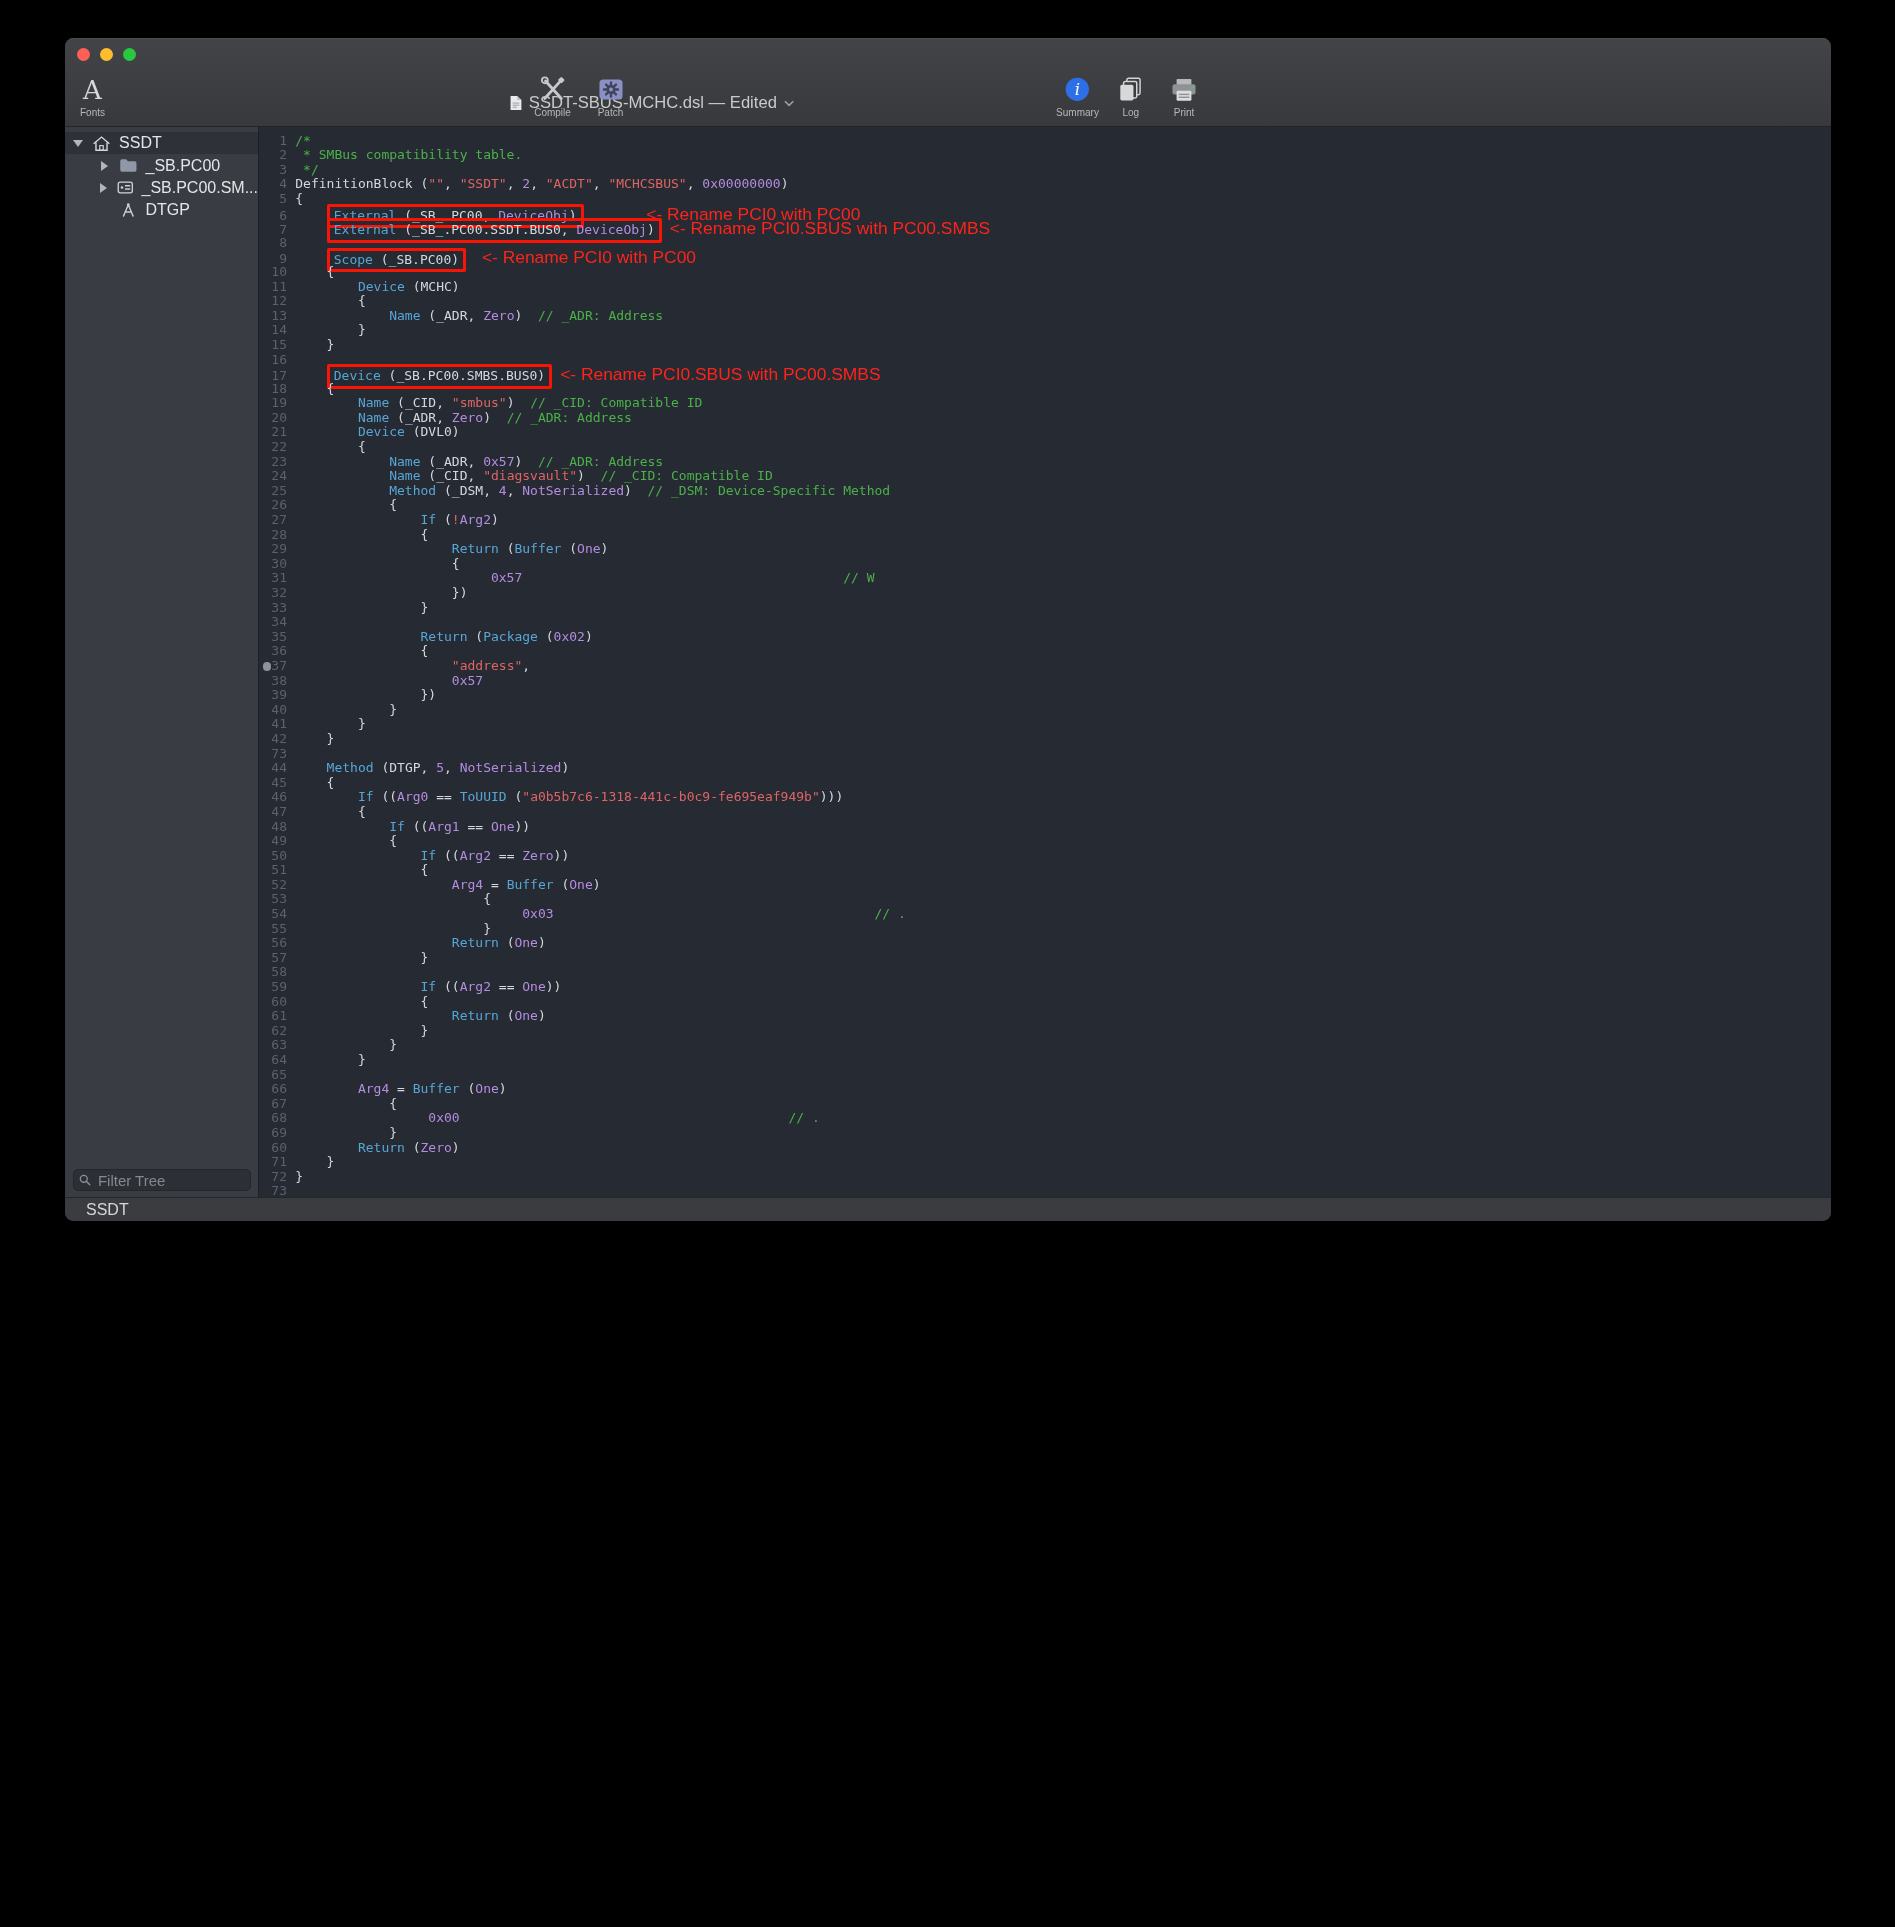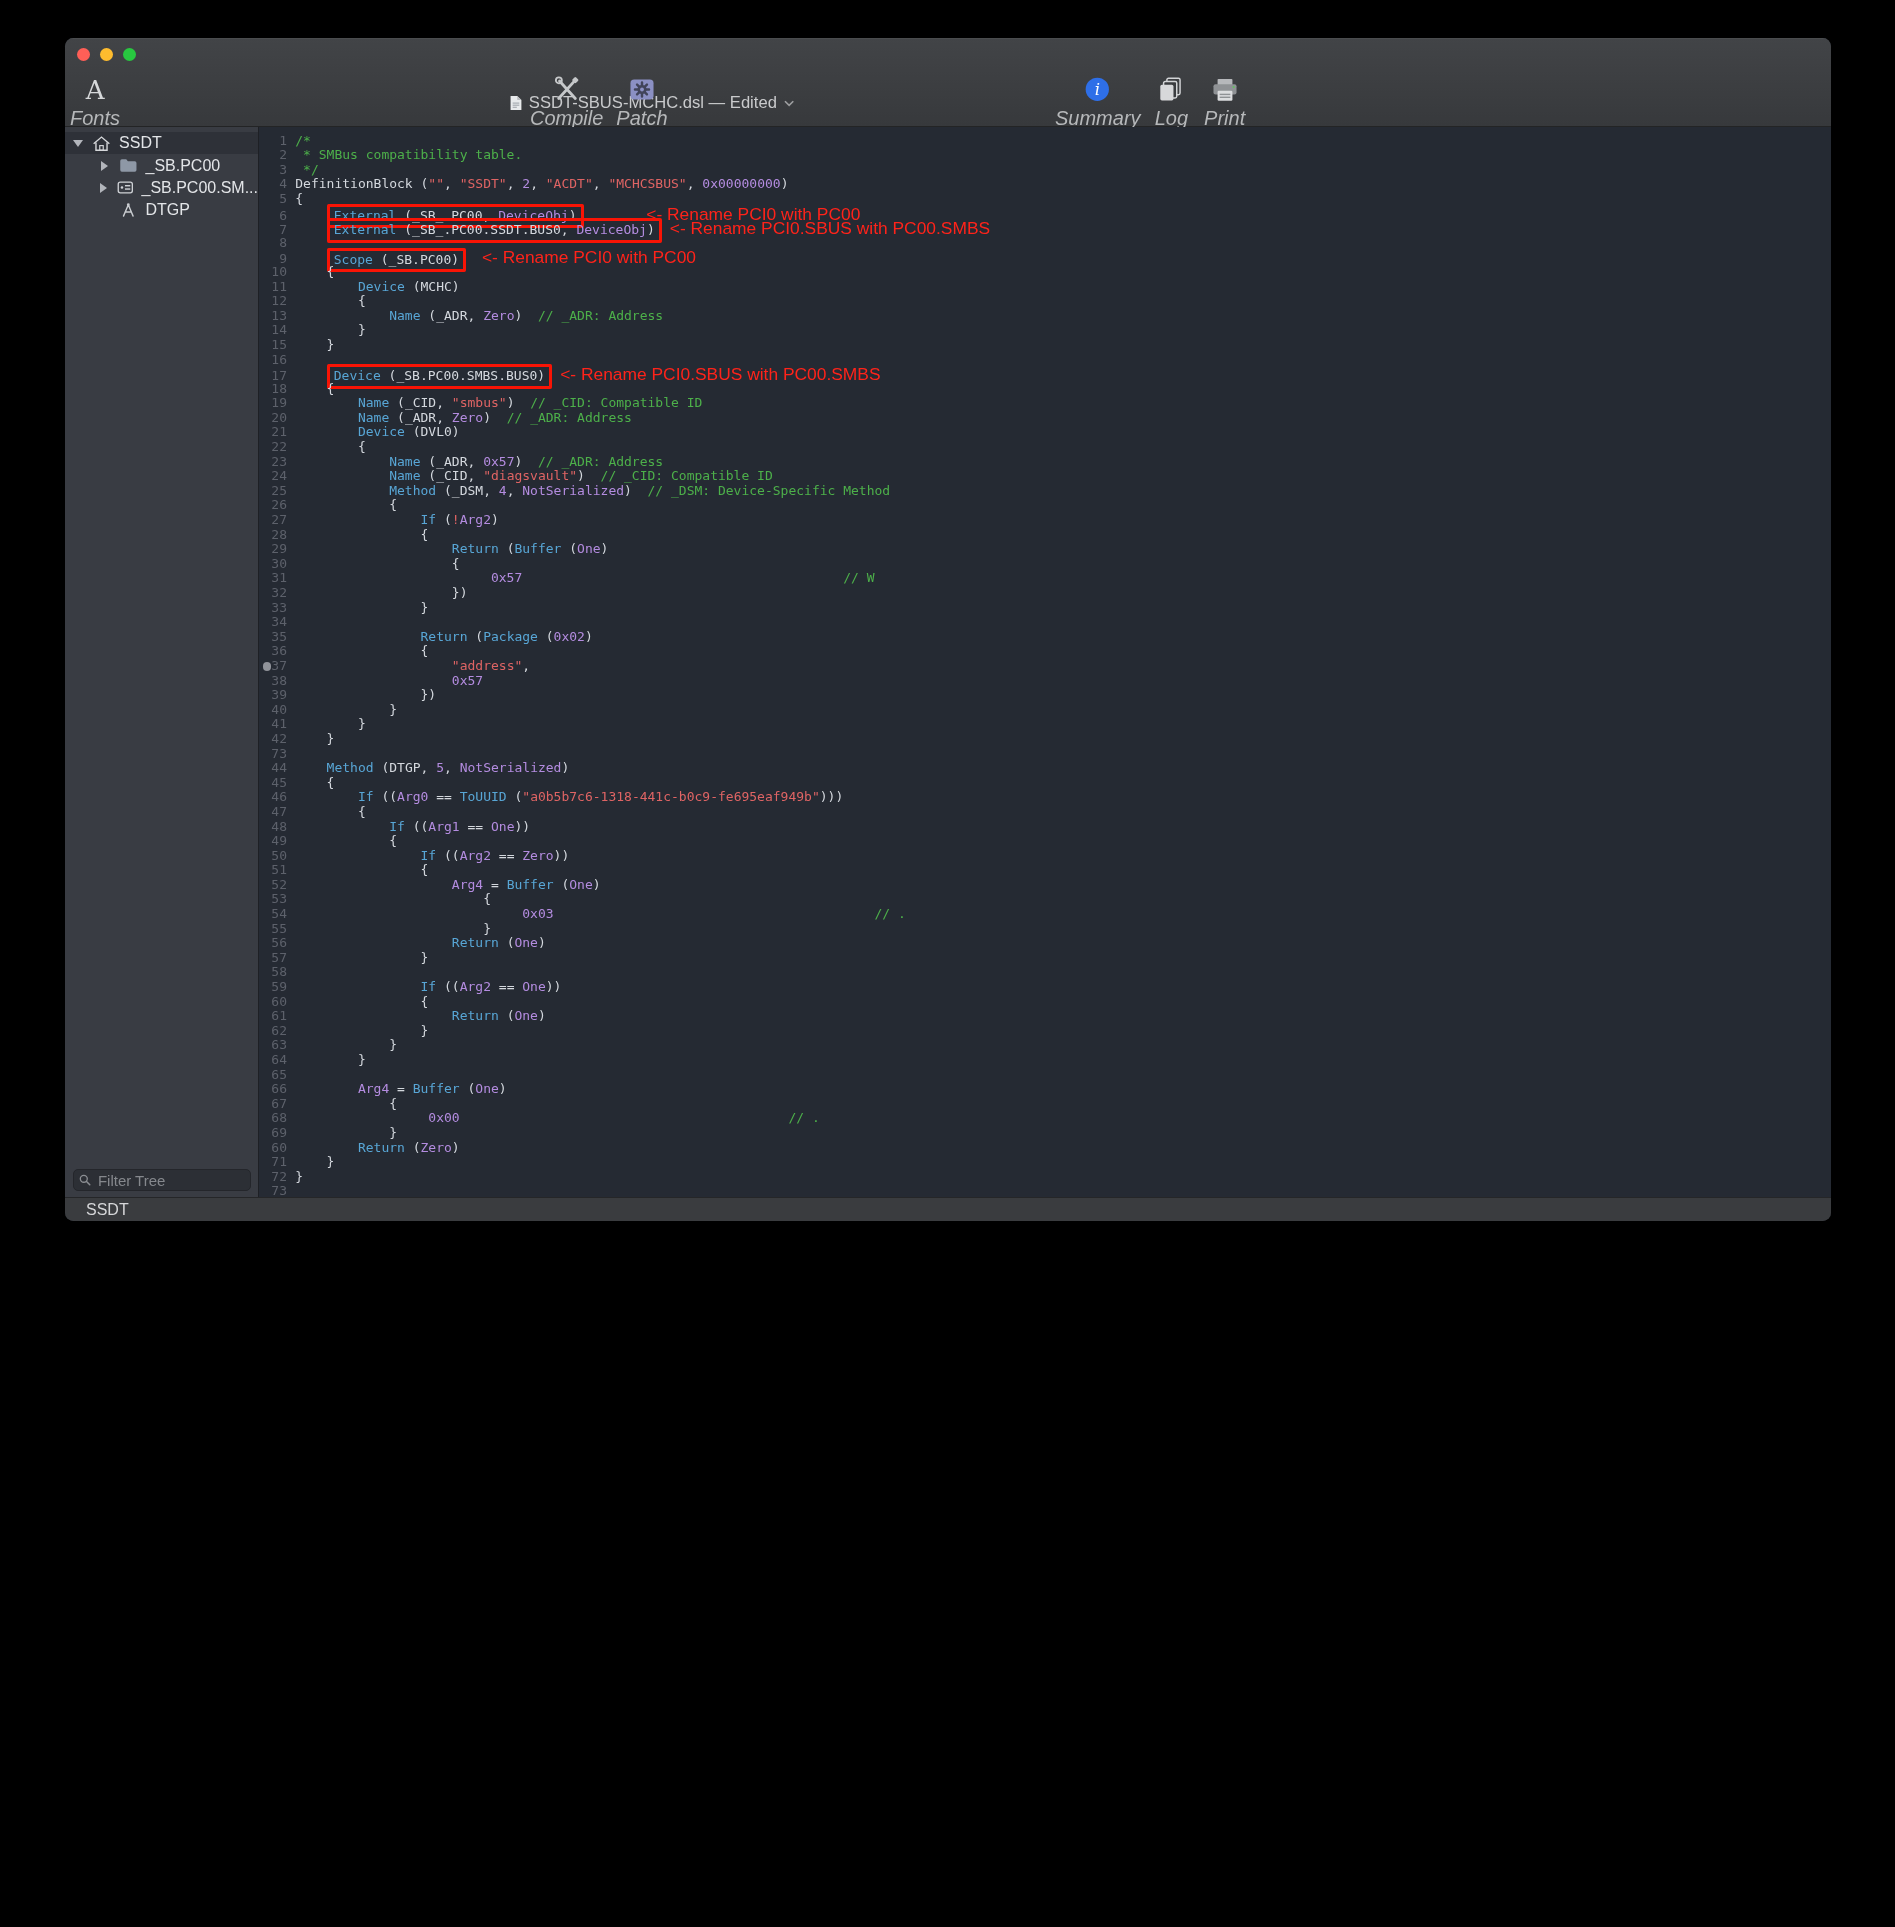--- a/index.html
+++ b/index.html
@@ -25,21 +25,21 @@
   .title-text{font-size:16.6px;color:#c9cacc;font-weight:500;}
   .chev{display:flex;align-items:center;margin-top:2.5px;}
 
   .toolbar{position:relative;height:55px;}
   .tb-group{position:absolute;top:2.5px;display:flex;}
   .tb-left{left:5px;}
   .tb-center{left:465px;gap:13px;}
   .tb-right{left:990px;gap:8.3px;}
   .tb-item{display:flex;flex-direction:column;align-items:center;gap:1.7px;min-width:45px;cursor:default;}
   .tb-icon{height:32px;display:flex;align-items:center;justify-content:center;}
-  .tb-label{font-size:20px;color:#b6b8ba;font-style:italic;}
+  .tb-label{font-size:10px;color:#b6b8ba;}
   .fonts-a{font-family:"DejaVu Serif",serif;font-size:26px;color:#d6d8da;line-height:32px;}
 
   
   .content{display:flex;flex:1;min-height:0;}
   .sidebar{width:193px;background:#393c43;display:flex;flex-direction:column;
            border-right:0.8px solid #1e2025;}
   .tree{flex:1;padding-top:5px;overflow:hidden;}
   .tree-row{display:flex;align-items:center;height:22.4px;padding-left:6.6px;gap:7.5px;
             color:#e3e5e8;font-size:16px;white-space:nowrap;}
   .tree-row.sel{background:#2e3138;}

